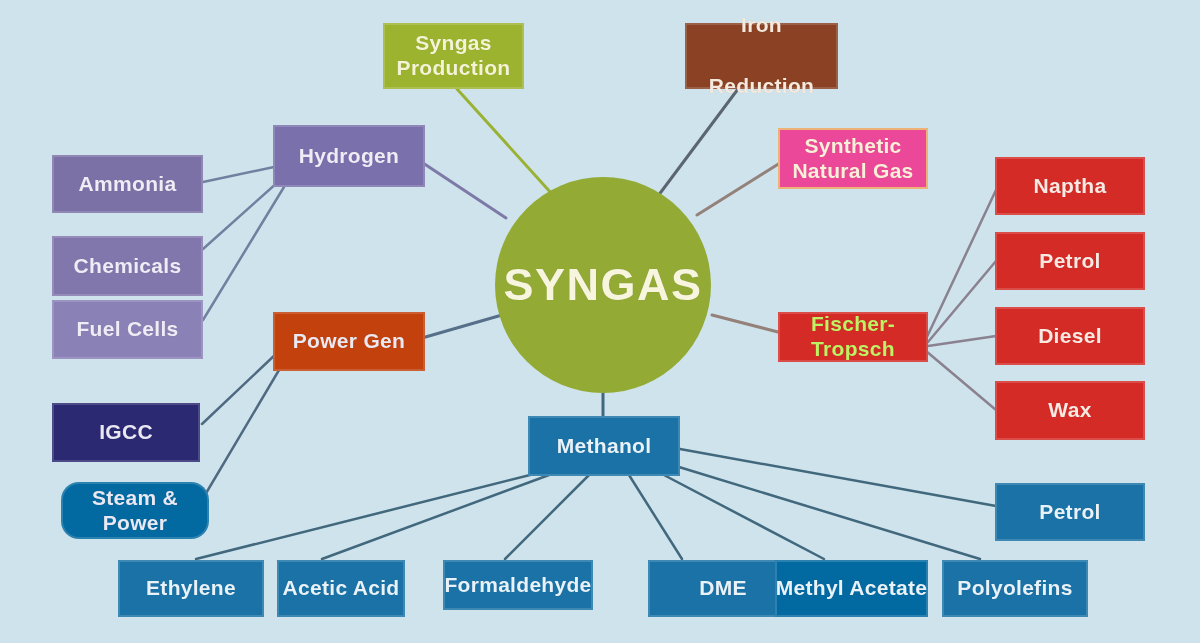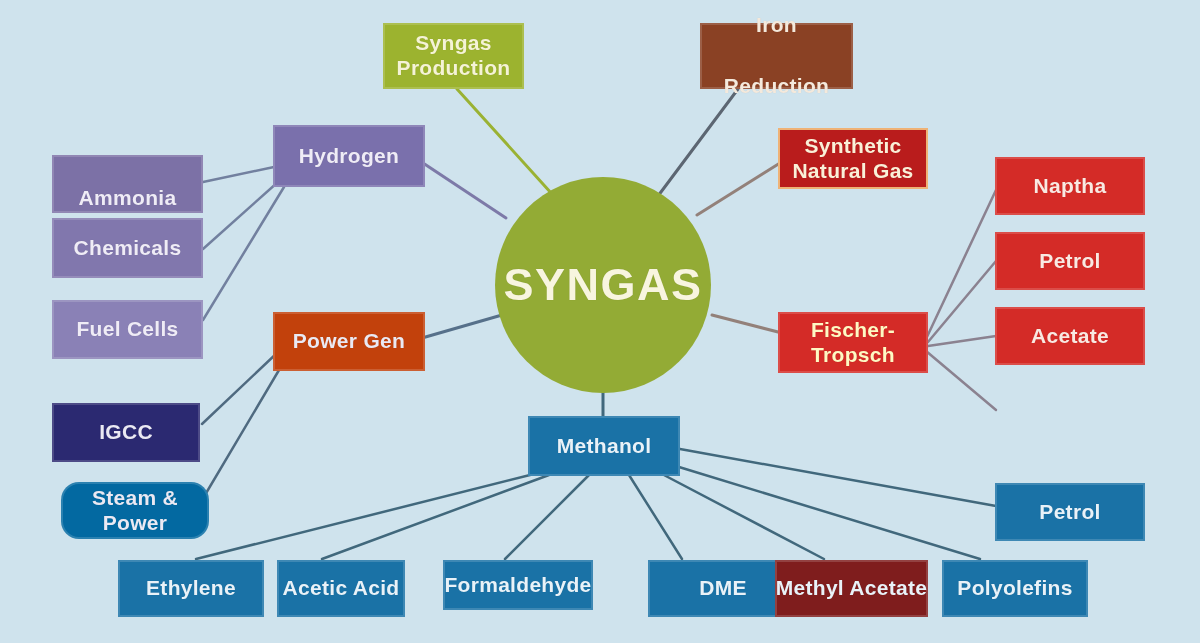--- a/index.html
+++ b/index.html
@@ -68,80 +68,83 @@
       <line x1="680" y1="449" x2="996" y2="506" stroke="#41687c" stroke-width="2.5" stroke-linecap="round"></line>
     </svg>
 
   <div id="center-node" style="left: 495px; top: 177px; width: 216px; height: 216px; background: rgb(147, 171, 53); color: rgb(248, 245, 223);">
     <span>SYNGAS</span>
   </div>
 <div class="node" style="left: 383px; top: 23px; width: 141px; height: 66px; background: rgb(156, 179, 47); color: rgb(245, 243, 214);">
       <div class="nline">Syngas</div>
       <div class="nline">Production</div>
     </div>
-    <div class="node" style="left: 700px; top: 23px; width: 153px; height: 66px; background: rgb(138, 65, 36); color: rgb(244, 233, 220); gap: 36px;">
+    <div class="node" style="left: 685px; top: 23px; width: 153px; height: 66px; background: rgb(138, 65, 36); color: rgb(244, 233, 220); gap: 36px;">
       <div class="nline">Iron</div>
       <div class="nline">Reduction</div>
     </div>
-    <div class="node" style="left: 778px; top: 128px; width: 150px; height: 61px; background: #b91c1c; color: rgb(250, 240, 216); border-color: rgb(239, 178, 118);">
+    <div class="node" style="left: 778px; top: 128px; width: 150px; height: 61px; background: #ec4899; color: rgb(250, 240, 216); border-color: rgb(239, 178, 118);">
       <div class="nline">Synthetic</div>
       <div class="nline">Natural Gas</div>
     </div>
     <div class="node" style="left: 273px; top: 125px; width: 152px; height: 62px; background: rgb(122, 112, 172); color: rgb(239, 236, 246);">
       <div class="nline">Hydrogen</div>
     </div>
-    <div class="node" style="left: 52px; top: 155px; width: 151px; height: 58px; background: rgb(124, 113, 166); color: rgb(239, 236, 246); justify-content: flex-end;">
+    <div class="node" style="left: 52px; top: 155px; width: 151px; height: 58px; background: rgb(124, 113, 166); color: rgb(239, 236, 246);">
       <div class="nline">Ammonia</div>
     </div>
-    <div class="node" style="left: 52px; top: 218px; width: 151px; height: 60px; background: rgb(129, 119, 173); color: rgb(239, 236, 246);">
+    <div class="node" style="left: 52px; top: 236px; width: 151px; height: 60px; background: rgb(129, 119, 173); color: rgb(239, 236, 246);">
       <div class="nline">Chemicals</div>
     </div>
     <div class="node" style="left: 52px; top: 300px; width: 151px; height: 59px; background: rgb(138, 129, 182); color: rgb(239, 236, 246);">
       <div class="nline">Fuel Cells</div>
     </div>
     <div class="node" style="left: 273px; top: 312px; width: 152px; height: 59px; background: #c2410c; color: rgb(234, 233, 243);">
       <div class="nline">Power Gen</div>
     </div>
     <div class="node" style="left: 52px; top: 403px; width: 148px; height: 59px; background: rgb(43, 41, 113); color: rgb(234, 233, 243);">
       <div class="nline">IGCC</div>
     </div>
     <div class="node" style="left: 61px; top: 482px; width: 148px; height: 57px; background: #0369a1; color: rgb(234, 233, 243); border-radius: 18px;">
       <div class="nline">Steam &amp;</div>
       <div class="nline">Power</div>
     </div>
-    <div class="node" style="left: 778px; top: 312px; width: 150px; height: 61px; background: rgb(212, 43, 39); color: #fef9c3; text-align: center;">
+    <div class="node" style="left: 778px; top: 312px; width: 150px; height: 50px; background: rgb(212, 43, 39); color: #bef264; text-align: center;">
       <div class="nline">Fischer-</div>
       <div class="nline">Tropsch</div>
     </div>
     <div class="node" style="left: 995px; top: 157px; width: 150px; height: 58px; background: rgb(212, 43, 39); color: rgb(249, 233, 226);">
       <div class="nline">Naptha</div>
     </div>
     <div class="node" style="left: 995px; top: 232px; width: 150px; height: 58px; background: rgb(212, 43, 39); color: rgb(249, 233, 226);">
       <div class="nline">Petrol</div>
     </div>
     <div class="node" style="left: 995px; top: 307px; width: 150px; height: 58px; background: rgb(212, 43, 39); color: rgb(249, 233, 226);">
-      <div class="nline">Acetate</div>
+      <div class="nline">Diesel</div>
+    </div>
+    <div class="node" style="left: 995px; top: 381px; width: 150px; height: 59px; background: rgb(212, 43, 39); color: rgb(249, 233, 226);">
+      <div class="nline">Wax</div>
     </div>
     <div class="node" style="left: 528px; top: 416px; width: 152px; height: 60px; background: rgb(26, 114, 166); color: rgb(233, 242, 248);">
       <div class="nline">Methanol</div>
     </div>
     <div class="node" style="left: 995px; top: 483px; width: 150px; height: 58px; background: rgb(26, 114, 166); color: rgb(233, 242, 248);">
       <div class="nline">Petrol</div>
     </div>
     <div class="node" style="left: 112px; top: 560px; width: 146px; height: 57px; background: rgb(26, 114, 166); color: rgb(233, 242, 248); margin-left: 6px;">
       <div class="nline">Ethylene</div>
     </div>
     <div class="node" style="left: 277px; top: 560px; width: 128px; height: 57px; background: rgb(26, 114, 166); color: rgb(233, 242, 248);">
       <div class="nline">Acetic Acid</div>
     </div>
     <div class="node" style="left: 443px; top: 560px; width: 150px; height: 50px; background: rgb(26, 114, 166); color: rgb(233, 242, 248);">
       <div class="nline">Formaldehyde</div>
     </div>
     <div class="node" style="left: 610px; top: 560px; width: 150px; height: 57px; background: rgb(26, 114, 166); color: rgb(233, 242, 248); margin-left: 38px;">
       <div class="nline">DME</div>
     </div>
-    <div class="node" style="left: 775px; top: 560px; width: 153px; height: 57px; background: #7f1d1d; color: rgb(233, 242, 248);">
+    <div class="node" style="left: 775px; top: 560px; width: 153px; height: 57px; background: #0369a1; color: rgb(233, 242, 248);">
       <div class="nline">Methyl Acetate</div>
     </div>
     <div class="node" style="left: 942px; top: 560px; width: 146px; height: 57px; background: rgb(26, 114, 166); color: rgb(233, 242, 248);">
       <div class="nline">Polyolefins</div>
     </div>
   </div>
 
 </body></html>

